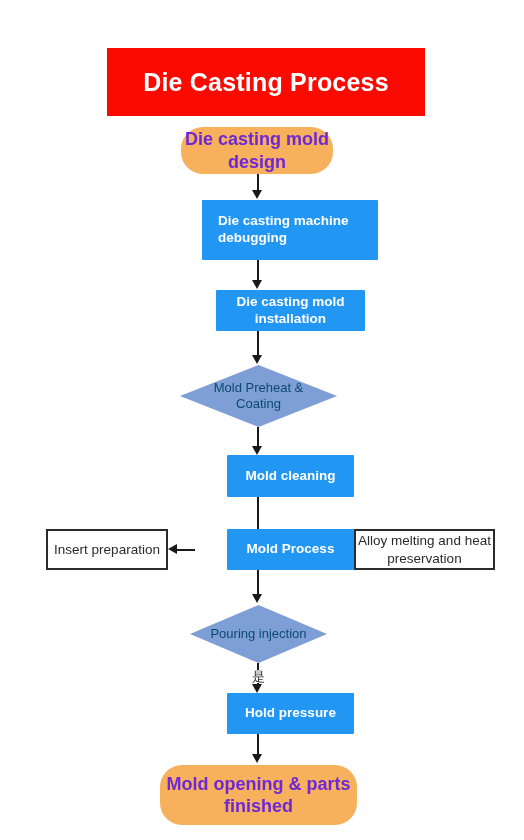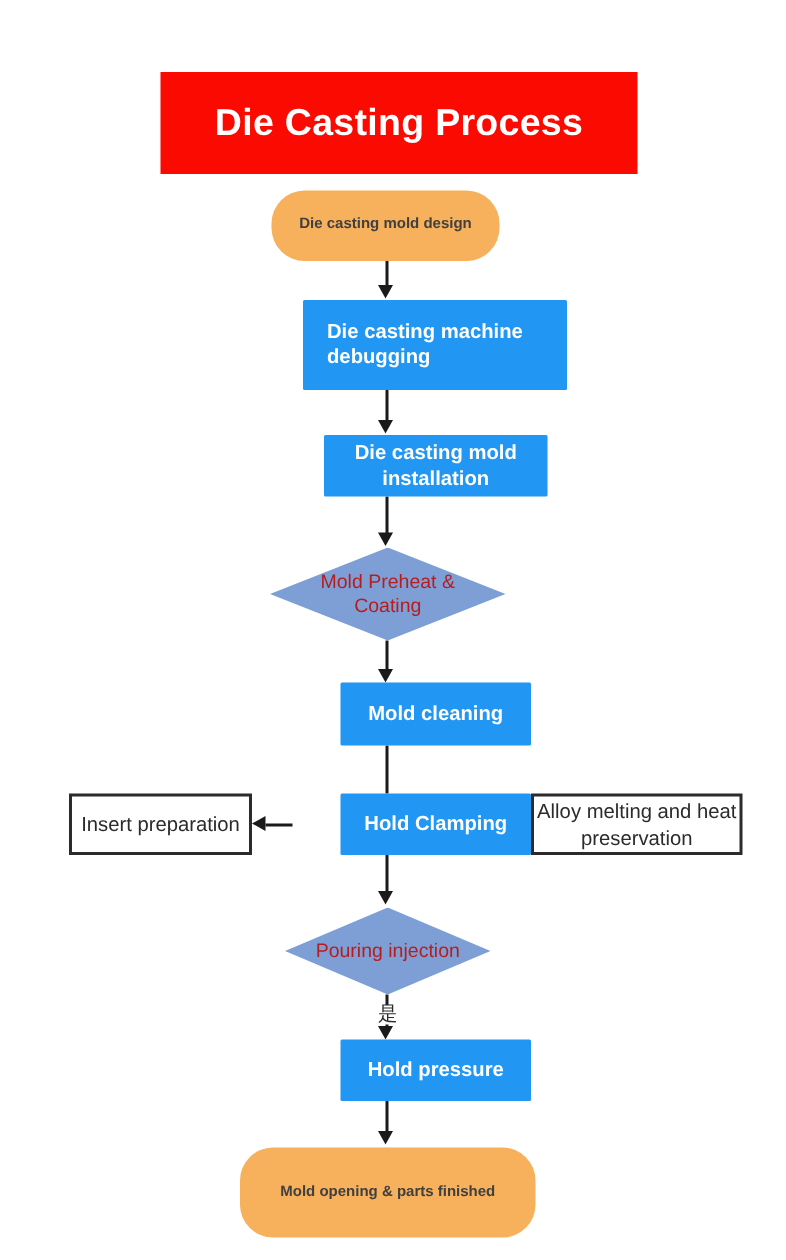--- a/index.html
+++ b/index.html
@@ -29,23 +29,23 @@
   .title-banner {
     background: #fa0a00;
     color: #ffffff;
     font-weight: bold;
     font-size: 25px;
     letter-spacing: 0.2px;
     justify-content: center;
   }
   .terminator {
     background: #f7b05b;
-    color: #404040;
+    color: #6d28d9;
     font-weight: bold;
-    font-size: 10px;
+    font-size: 18px;
     line-height: 1.25;
     border-radius: 22px;
   }
   .process {
     background: #2196f3;
     color: #ffffff;
     font-weight: bold;
     font-size: 13.5px;
     line-height: 1.25;
     border-radius: 1px;
@@ -58,21 +58,21 @@
   }
   .plain-box {
     background: #ffffff;
     border: 2px solid #2b2b2b;
     color: #2b2b2b;
     font-weight: normal;
     font-size: 13.5px;
     line-height: 1.3;
   }
   .decision {
-    color: #b91c1c;
+    color: #0c4a6e;
     font-weight: normal;
     font-size: 13px;
     line-height: 1.25;
   }
   .decision .diamond-shape {
     position: absolute;
     left: 0; top: 0;
     width: 100%;
     height: 100%;
     background: #7d9fd6;
@@ -155,21 +155,21 @@
 
   <div class="node process" style="left:195px; top:455px; width:127px; height:42px;">Mold cleaning</div>
 
   <div class="conn conn-v" style="left:257px; top:497px; height:32px;"></div>
 
   <div class="node plain-box" style="left:46px; top:529px; width:122px; height:41px;">Insert preparation</div>
 
   <div class="conn conn-h" style="left:177px; top:549px; width:18px;"></div>
   <div class="arrowhead arrow-left" style="left:168px; top:544px;"></div>
 
-  <div class="node process" style="left:195px; top:529px; width:127px; height:41px;">Hold Clamping</div>
+  <div class="node process" style="left:195px; top:529px; width:127px; height:41px;">Mold Process</div>
 
   <div class="conn conn-h" style="left:322px; top:549px; width:23px;"></div>
   <div class="arrowhead arrow-right" style="left:345px; top:544px;"></div>
 
   <div class="node plain-box" style="left:354px; top:529px; width:141px; height:41px;">Alloy melting and heat preservation</div>
 
   <div class="conn conn-v" style="left:257px; top:570px; height:25px;"></div>
   <div class="arrowhead arrow-down" style="left:252px; top:594px;"></div>
 
   <div class="node decision" style="left:190px; top:605px; width:137px; height:58px;">

